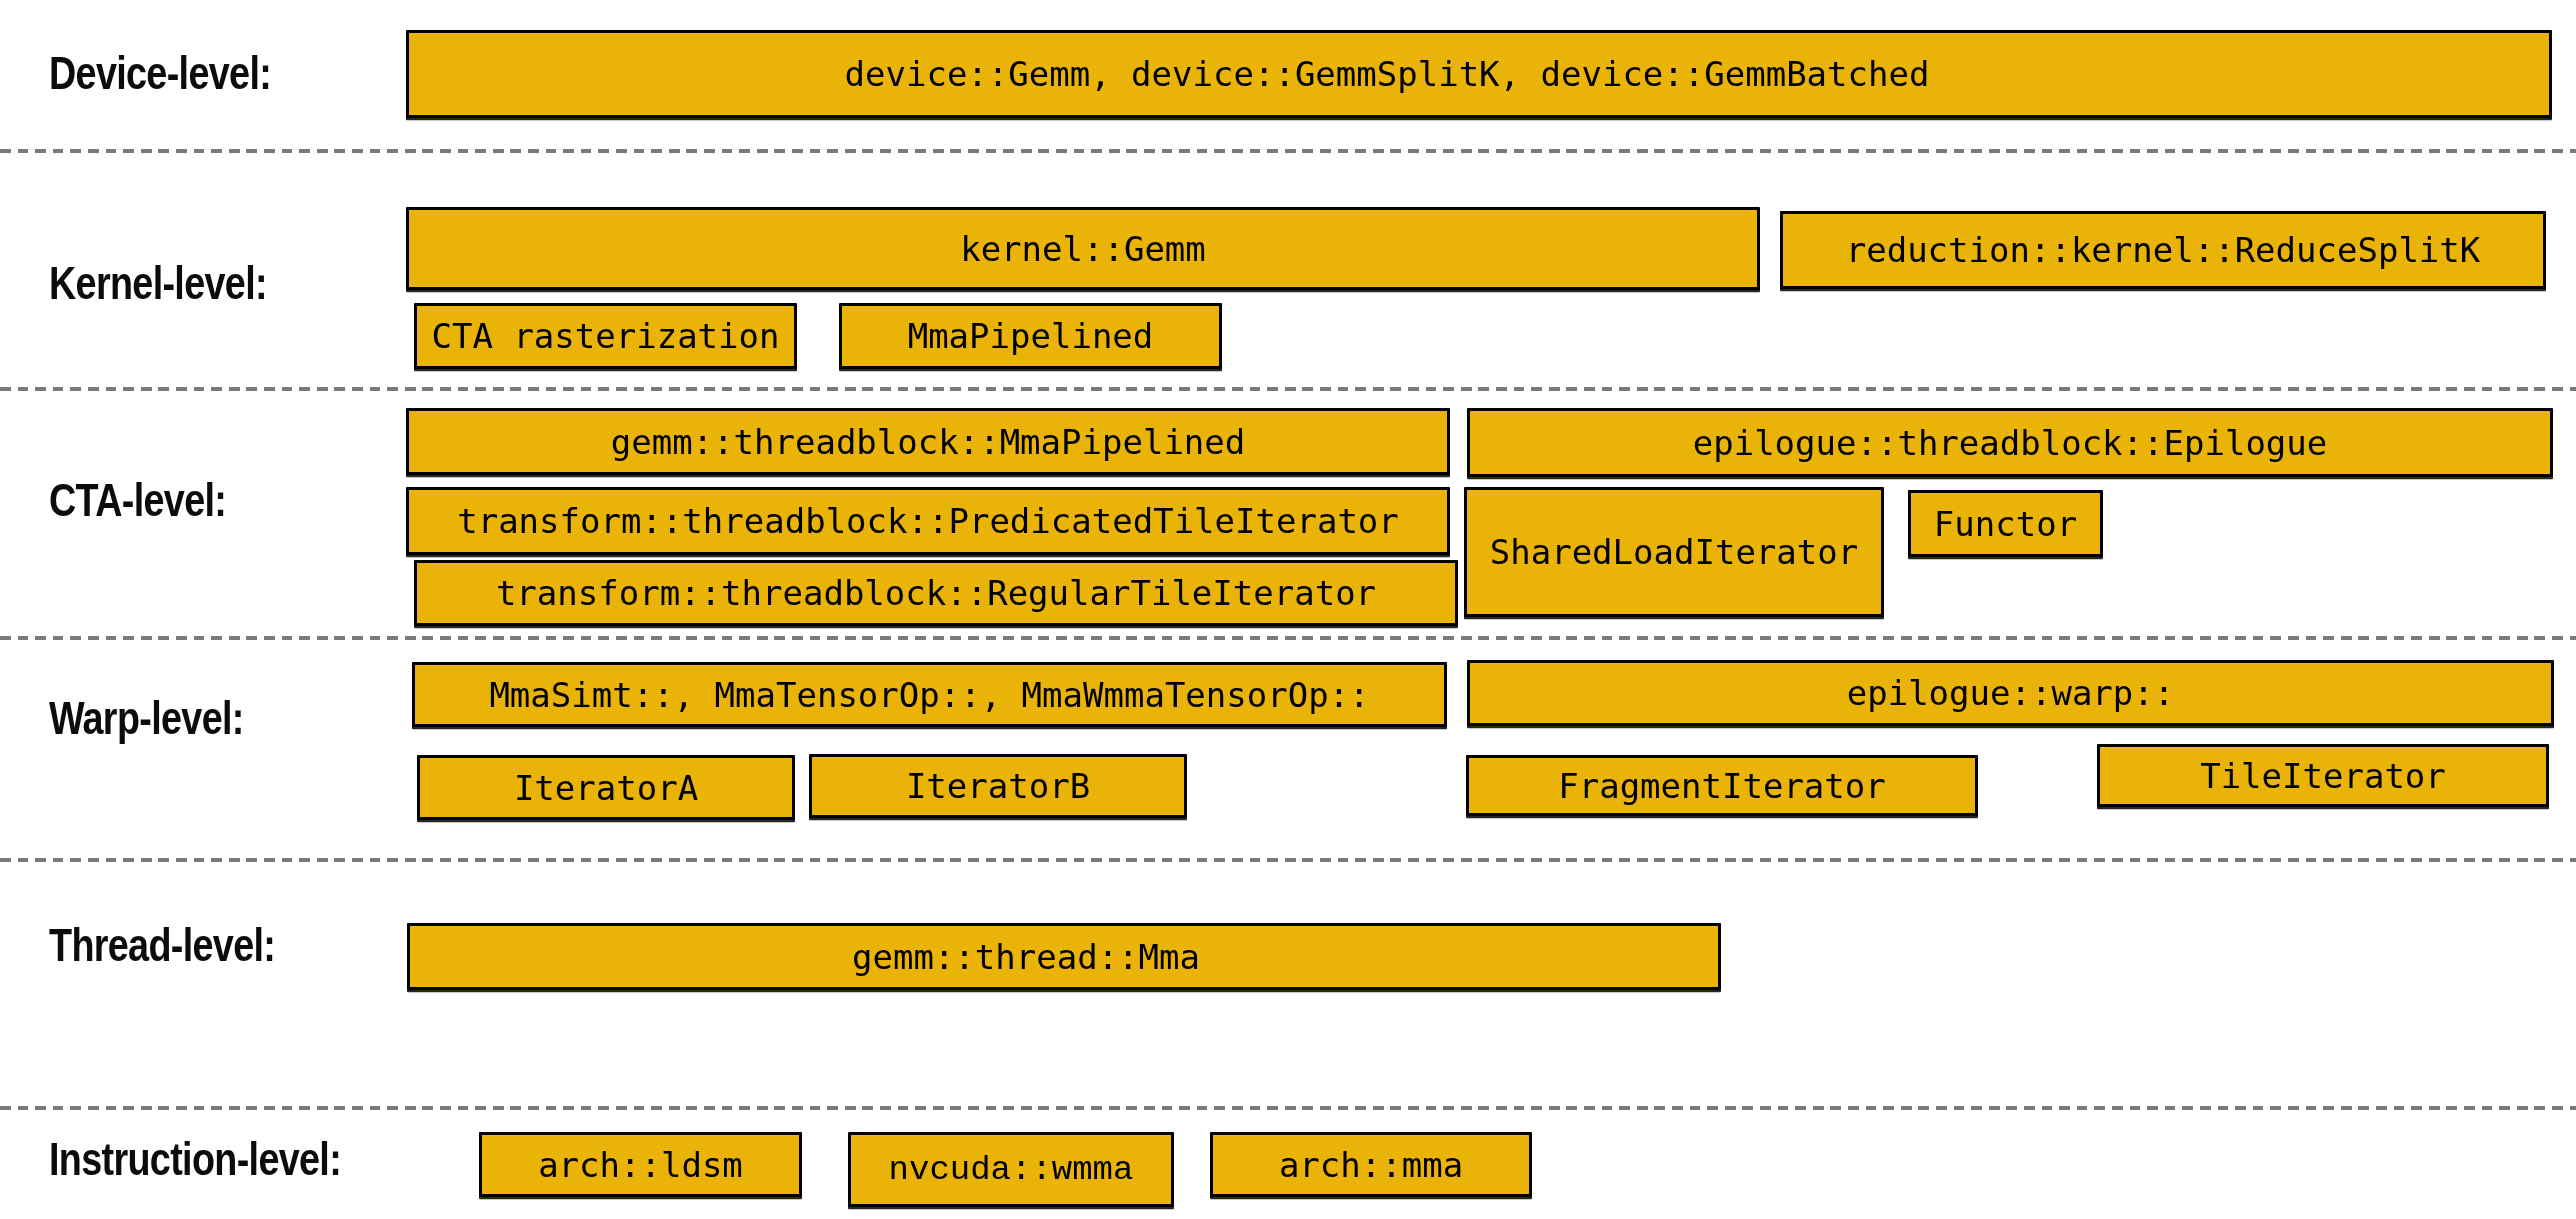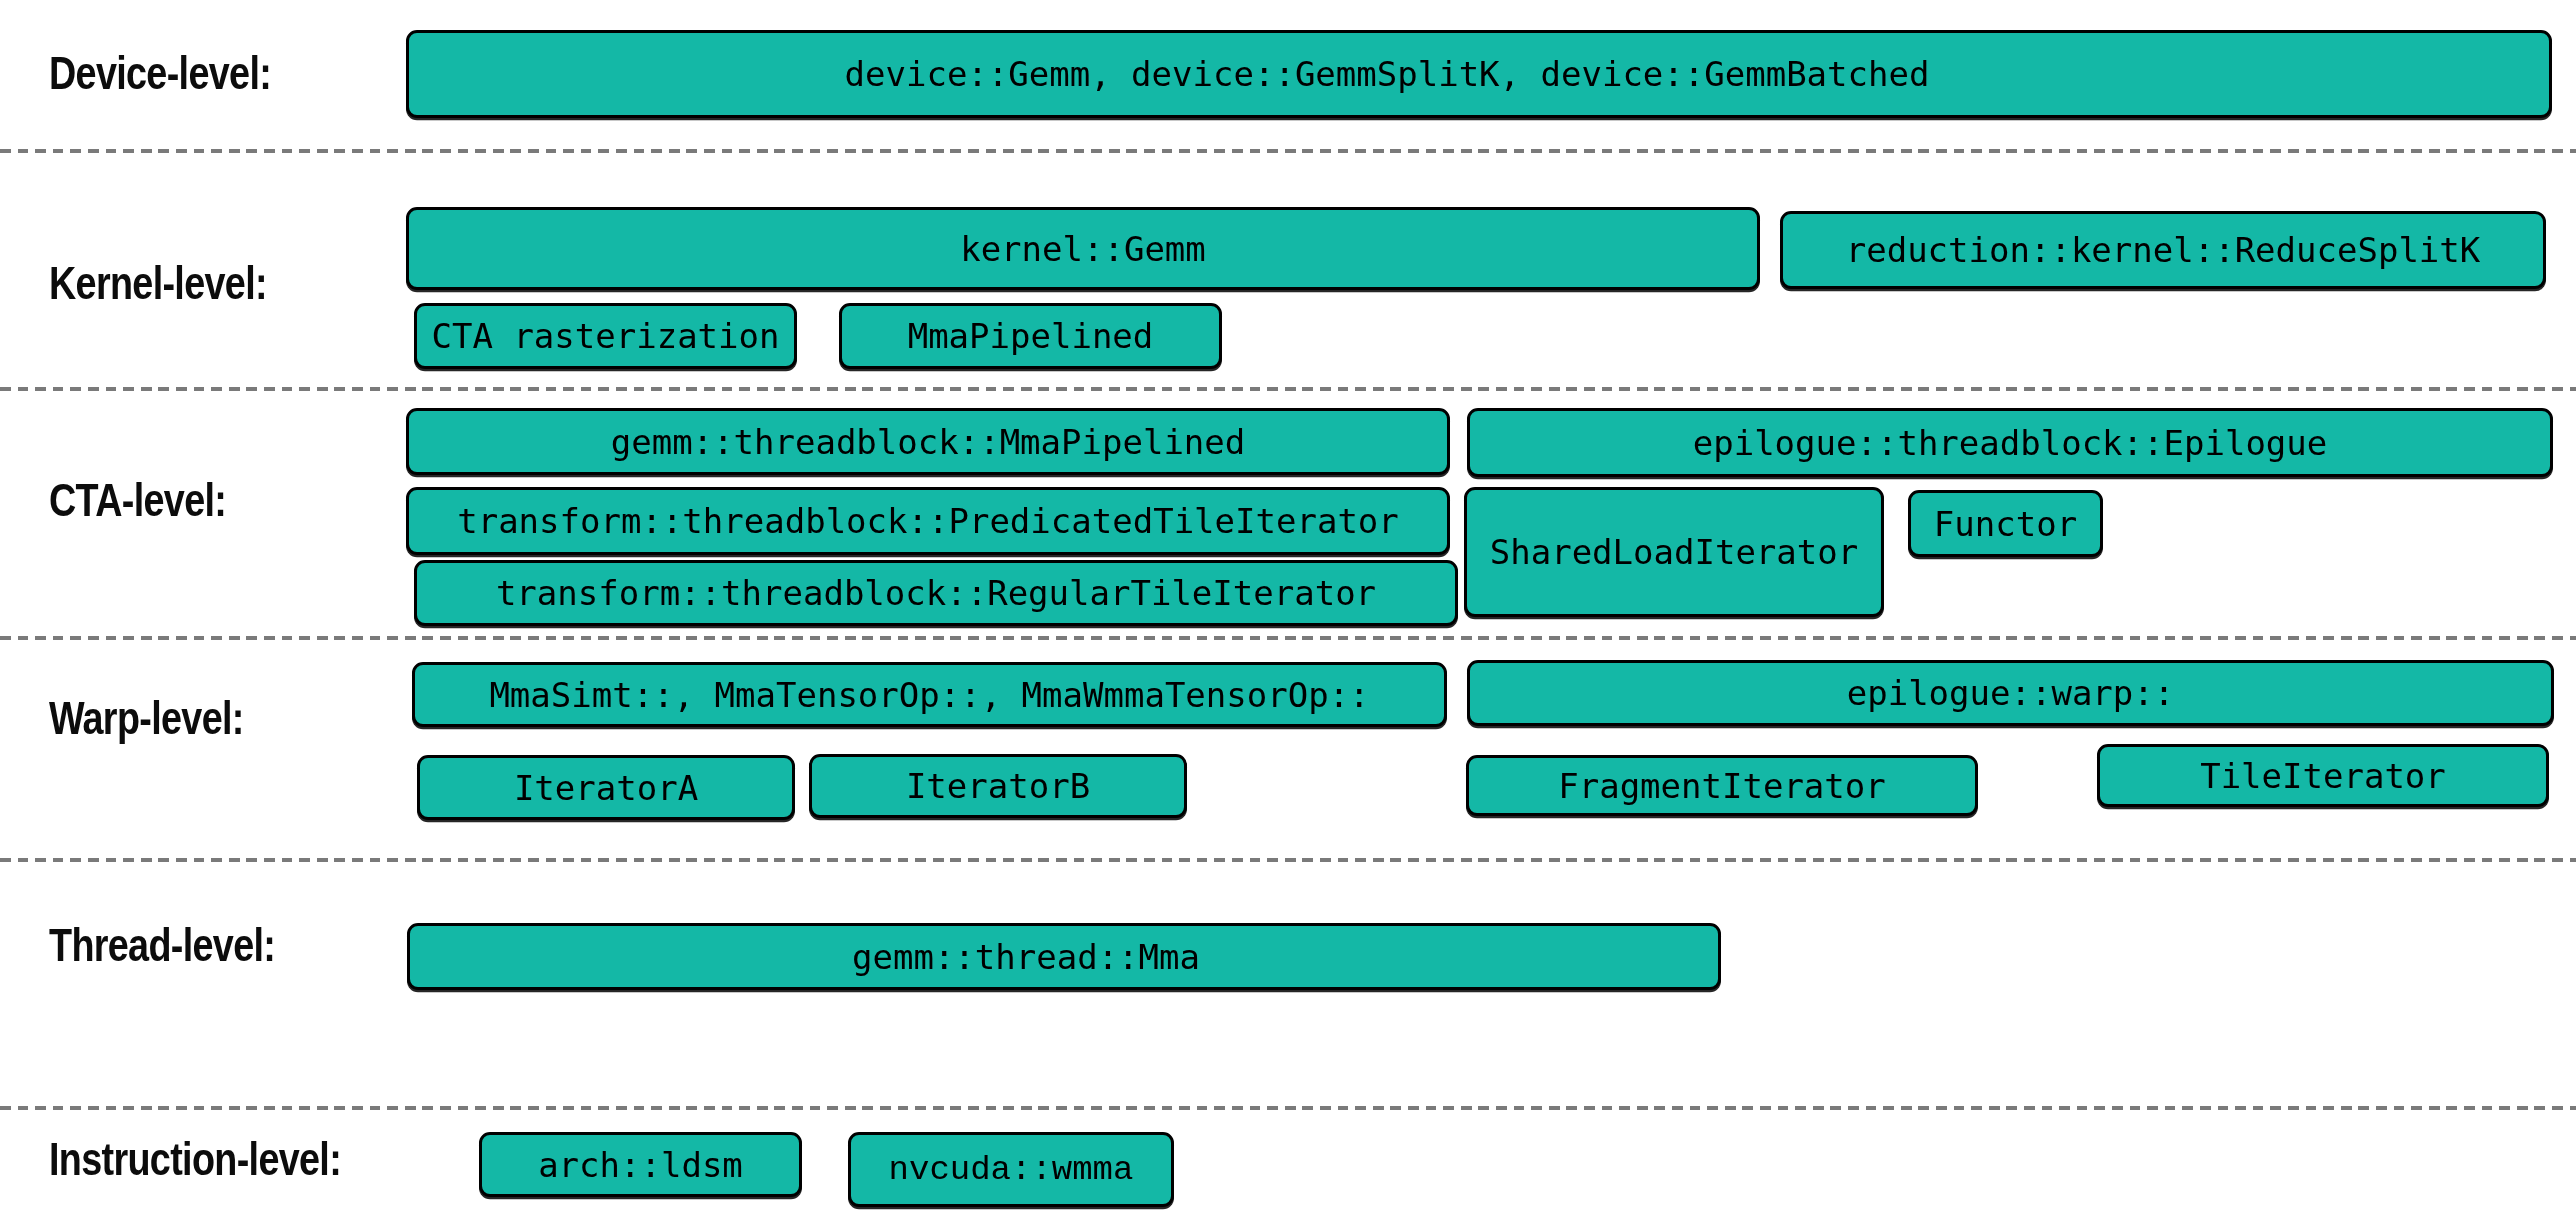--- a/index.html
+++ b/index.html
@@ -18,22 +18,22 @@
   .lbl-warp{top:691px}
   .lbl-thread{top:918px}
   .lbl-instruction{top:1132px}
 
   
   .divider{position:absolute;left:0;width:2576px;height:3.8px;
            background-image:repeating-linear-gradient(90deg,#7a7a7a 0 10.7px,rgba(0,0,0,0) 10.7px 17.6px);}
   .dv1{top:149px}.dv2{top:387px}.dv3{top:636px}.dv4{top:858px}.dv5{top:1106px}
 
   
-  .box{position:absolute;box-sizing:border-box;background:#14b8a6;
-       border:3.8px solid #000000;border-radius:11px;
+  .box{position:absolute;box-sizing:border-box;background:#eab308;
+       border:3.8px solid #000000;border-radius:1px;
        box-shadow:0 2.3px 0 rgba(0,0,0,0.85);
        display:flex;align-items:center;justify-content:center;
        font-size:34px;color:#000000;white-space:nowrap;}
 
   .b-device        {left:406px; top:30px;  width:2146px;height:88px;padding-right:184px;}
   .b-kernel-gemm   {left:406px; top:207px; width:1354px;height:83px;}
   .b-reduce        {left:1780px;top:211px; width:766px;height:78px;}
   .b-cta-raster    {left:414px; top:303px; width:383px; height:66px;}
   .b-shared-storage{left:839px;top:303px; width:383px; height:66px;}
   .b-mma-pipelined {left:406px; top:408px; width:1044px;height:67px;}
@@ -90,15 +90,16 @@
   <div class="box b-epi-warp">epilogue::warp::</div>
   <div class="box b-iter-a">IteratorA</div>
   <div class="box b-iter-b">IteratorB</div>
   <div class="box b-frag-iter">FragmentIterator</div>
   <div class="box b-tile-iter">TileIterator</div>
 
   <div class="box b-thread-mma">gemm::thread::Mma</div>
 
   <div class="box b-arch-ldsm">arch::ldsm</div>
   <div class="box b-nvcuda">nvcuda::wmma</div>
+  <div class="box b-arch-mma">arch::mma</div>
 
 </div>
 
 
 </body></html>

